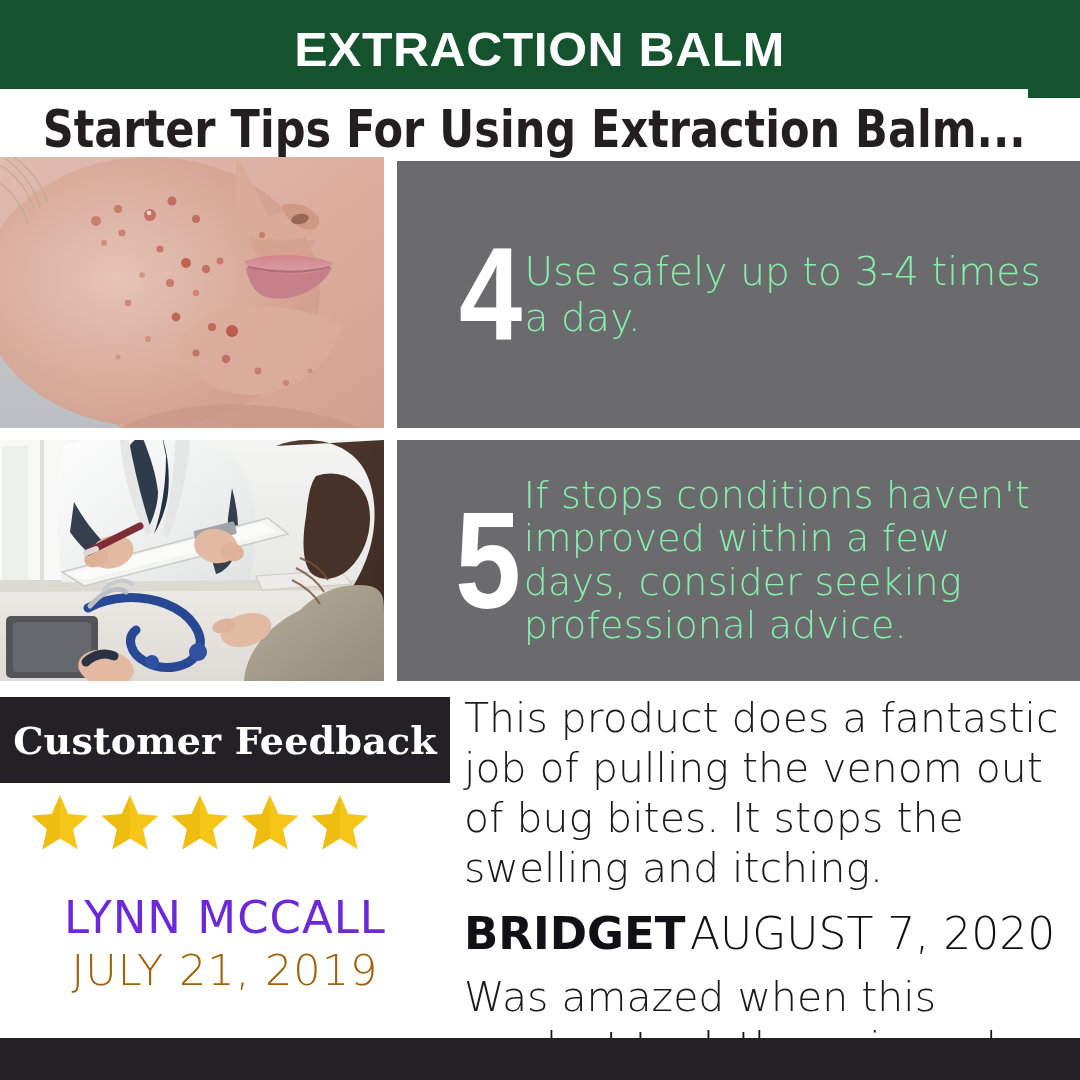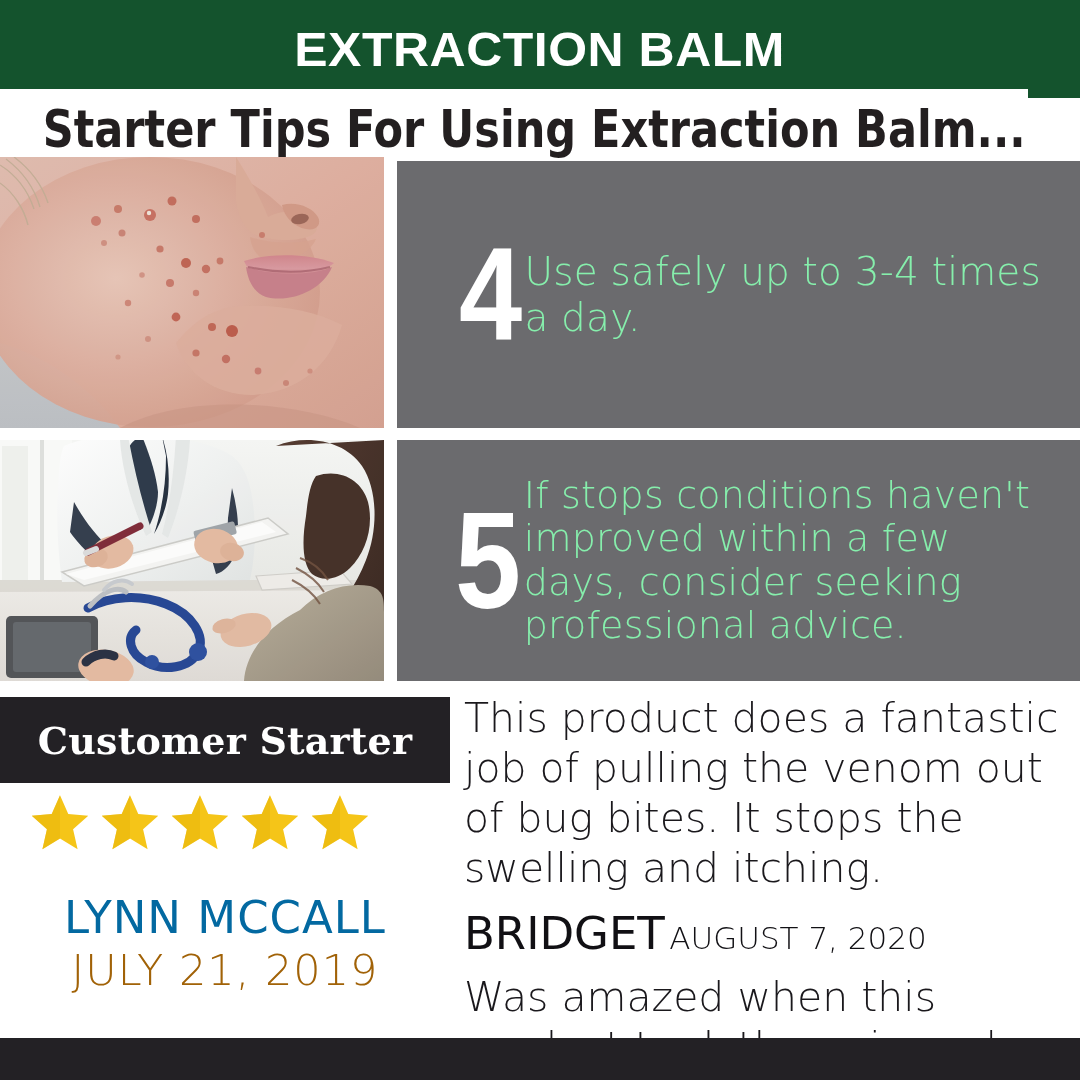--- a/index.html
+++ b/index.html
@@ -144,21 +144,21 @@
   }
   .star-icon { display: block; }
 
   .reviewer-left {
     position: absolute;
     left: 0; top: 212px;
     width: 450px;
     text-align: center;
   }
   .reviewer-left .r-name {
-    color: #0369a1;
+    color: #6d28d9;
     font-family: "DejaVu Sans", sans-serif;
     font-weight: 400;
     font-size: 45px;
     line-height: 1.1;
     letter-spacing: 1px;
     display: block;
   }
   .reviewer-left .r-date {
     color: #a16207;
     font-family: "DejaVu Sans", sans-serif;
@@ -183,29 +183,29 @@
     margin: 0;
   }
   .review-meta {
     margin-top: 14px;
     margin-bottom: 12px;
     white-space: nowrap;
   }
   .review-meta .m-name {
     color: #111014;
     font-family: "DejaVu Sans", sans-serif;
-    font-weight: normal;
+    font-weight: bold;
     font-size: 45px;
     letter-spacing: 0px;
   }
   .review-meta .m-date {
     color: #111014;
     font-family: "DejaVu Sans", sans-serif;
     font-weight: 300;
-    font-size: 31px;
+    font-size: 44px;
     letter-spacing: 0px;
   }
 
   
   .footer-bar {
     position: absolute;
     left: 0; top: 1038px;
     width: 1080px; height: 42px;
     background: #232125;
   }
@@ -401,21 +401,21 @@
 
   <div class="tipbox tipbox-2">
     <span class="tip-num">5</span>
     <span class="tip-text">If stops conditions haven't improved within a few days, consider seeking professional advice.</span>
   </div>
 </div>
 
 <div class="reviews">
 
   <div class="feedback-badge">
-    <span class="badge-label">Customer Starter</span>
+    <span class="badge-label">Customer Feedback</span>
   </div>
 
   <div class="stars">
     <span class="star-icon">
       <svg width="66" height="64" viewBox="0 0 24 24">
           <polygon points="12,1.6 15.1,8.6 22.6,9.3 16.9,14.3 18.6,21.8 12,17.8 5.4,21.8 7.1,14.3 1.4,9.3 8.9,8.6" fill="#f5c518"></polygon>
           <polygon points="12,1.6 12,17.8 5.4,21.8 7.1,14.3 1.4,9.3 8.9,8.6" fill="#e8b60c" opacity="0.55"></polygon>
         </svg>
     </span>
     <span class="star-icon">

